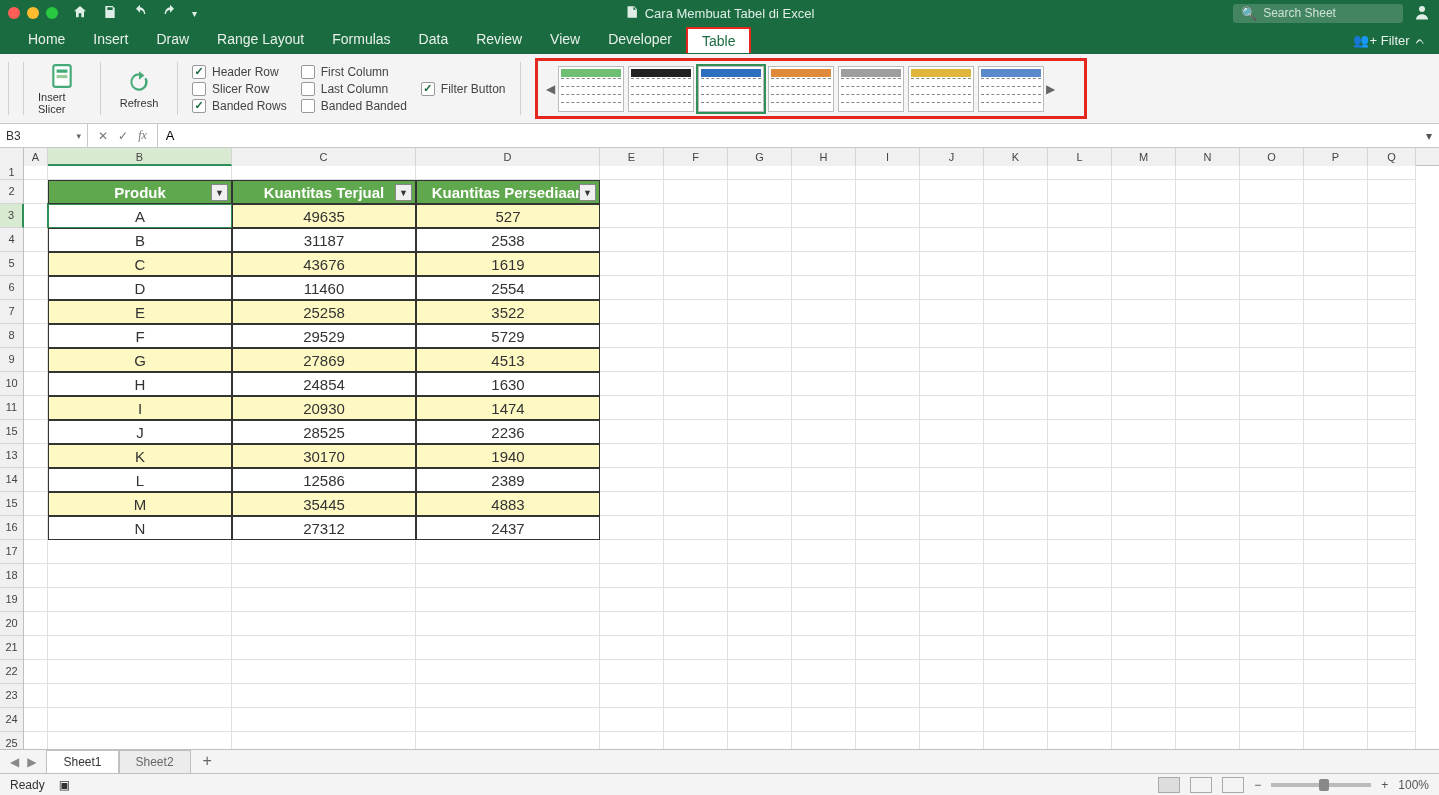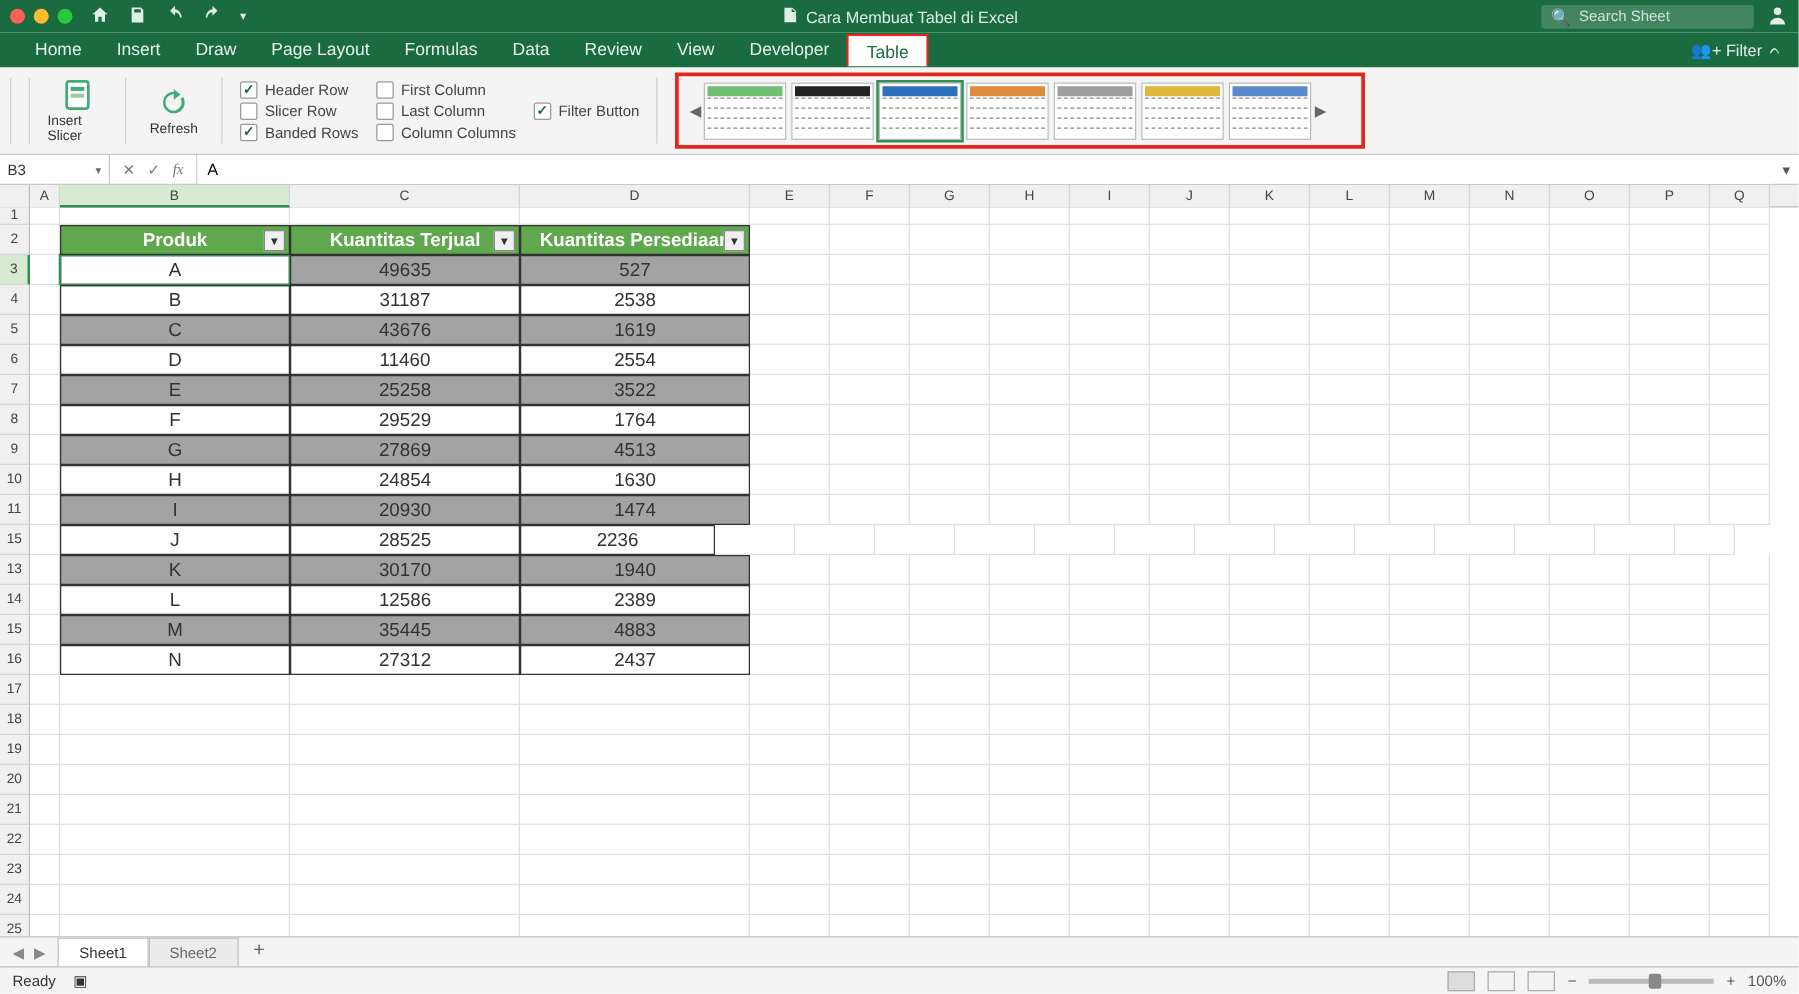--- a/index.html
+++ b/index.html
@@ -72,21 +72,21 @@
 
   
   .rowhdrs .rh:first-child{height:14px; line-height:13px;}
   .grid .gridrow:first-child{height:14px;}
   .grid .gridrow:first-child .cell{height:14px;}
 
   
   .xhdr { background:#5fa84d; color:#fff; font-weight:bold; font-size:15px; display:flex; align-items:center; justify-content:center; position:relative; border:1px solid #333 !important; }
   .xhdr .fbtn { position:absolute; right:3px; top:3px; width:17px; height:17px; background:#f0f0f0; border:1px solid #888; display:flex; align-items:center; justify-content:center; font-size:9px; color:#333; }
   .xcell { text-align:center; font-size:15px; border:1px solid #333 !important; display:flex; align-items:center; justify-content:center; }
-  .xband { background:#a3a3a3; }
+  .xband { background:#fef9c3; }
   .xsel { outline:2px solid #2f8f56; outline-offset:-1px; background:#fff; }
 
   
   .sheettabs { height:24px; border-top:1px solid #c0c0c0; background:#f4f4f4; display:flex; align-items:center; font-size:12px; }
   .sheettabs .nav { padding:0 10px; color:#888; display:flex; gap:8px; }
   .stab { padding:4px 16px; border:1px solid #c0c0c0; border-bottom:none; background:#fff; margin-top:-1px; cursor:pointer; }
   .stab.inactive { background:#ececec; color:#666; }
   .stab.add { background:transparent; border:none; font-size:16px; color:#666; padding:0 12px; }
 
   .status { height:22px; background:#f4f4f4; border-top:1px solid #c0c0c0; display:flex; align-items:center; font-size:12px; padding:0 10px; }
@@ -135,21 +135,21 @@
           <path d="M4 22c0-4 4-7 8-7s8 3 8 7z"></path>
         </svg></span>
   </div>
 </div>
 
 <div class="ribbon-tabs">
   <div id="ribbon-tabs-slot" style="display: flex;">
       <div class="tab">Home</div>
       <div class="tab">Insert</div>
       <div class="tab">Draw</div>
-      <div class="tab">Page Layout</div>
+      <div class="tab">Range Layout</div>
       <div class="tab">Formulas</div>
       <div class="tab">Data</div>
       <div class="tab">Review</div>
       <div class="tab">View</div>
       <div class="tab">Developer</div>
       <div class="tab active">Table</div>
     </div>
   <div class="ribbon-right">
     <span>👥+ <span>Filter</span></span>
     <span class="chev">ᨈ</span>
@@ -193,21 +193,21 @@
     <div class="row">
         <span class="cb"></span>
         <span>First Column</span>
       </div>
     <div class="row">
         <span class="cb"></span>
         <span>Last Column</span>
       </div>
     <div class="row">
         <span class="cb"></span>
-        <span>Column Columns</span>
+        <span>Banded Banded</span>
       </div>
   </div>
   <div class="grp">
     <div class="row">
         <span class="cb checked"></span>
         <span>Filter Button</span>
       </div>
   </div>
   <div class="sep"></div>
   <div class="gallery-wrap">
@@ -460,21 +460,21 @@
         <div class="cell" style="width: 64px;"></div>
         <div class="cell" style="width: 64px;"></div>
         <div class="cell" style="width: 64px;"></div>
         <div class="cell" style="width: 64px;"></div>
         <div class="cell" style="width: 48px;"></div>
       </div>
       <div class="gridrow">
         <div class="cell" style="width: 24px;"></div>
         <div class="cell xcell" style="width: 184px;">F</div>
         <div class="cell xcell" style="width: 184px;">29529</div>
-        <div class="cell xcell" style="width: 184px;">1764</div>
+        <div class="cell xcell" style="width: 184px;">5729</div>
         <div class="cell" style="width: 64px;"></div>
         <div class="cell" style="width: 64px;"></div>
         <div class="cell" style="width: 64px;"></div>
         <div class="cell" style="width: 64px;"></div>
         <div class="cell" style="width: 64px;"></div>
         <div class="cell" style="width: 64px;"></div>
         <div class="cell" style="width: 64px;"></div>
         <div class="cell" style="width: 64px;"></div>
         <div class="cell" style="width: 64px;"></div>
         <div class="cell" style="width: 64px;"></div>
@@ -536,21 +536,21 @@
         <div class="cell" style="width: 64px;"></div>
         <div class="cell" style="width: 64px;"></div>
         <div class="cell" style="width: 64px;"></div>
         <div class="cell" style="width: 64px;"></div>
         <div class="cell" style="width: 48px;"></div>
       </div>
       <div class="gridrow">
         <div class="cell" style="width: 24px;"></div>
         <div class="cell xcell" style="width: 184px;">J</div>
         <div class="cell xcell" style="width: 184px;">28525</div>
-        <div class="cell xcell" style="width: 156px;">2236</div>
+        <div class="cell xcell" style="width: 184px;">2236</div>
         <div class="cell" style="width: 64px;"></div>
         <div class="cell" style="width: 64px;"></div>
         <div class="cell" style="width: 64px;"></div>
         <div class="cell" style="width: 64px;"></div>
         <div class="cell" style="width: 64px;"></div>
         <div class="cell" style="width: 64px;"></div>
         <div class="cell" style="width: 64px;"></div>
         <div class="cell" style="width: 64px;"></div>
         <div class="cell" style="width: 64px;"></div>
         <div class="cell" style="width: 64px;"></div>

